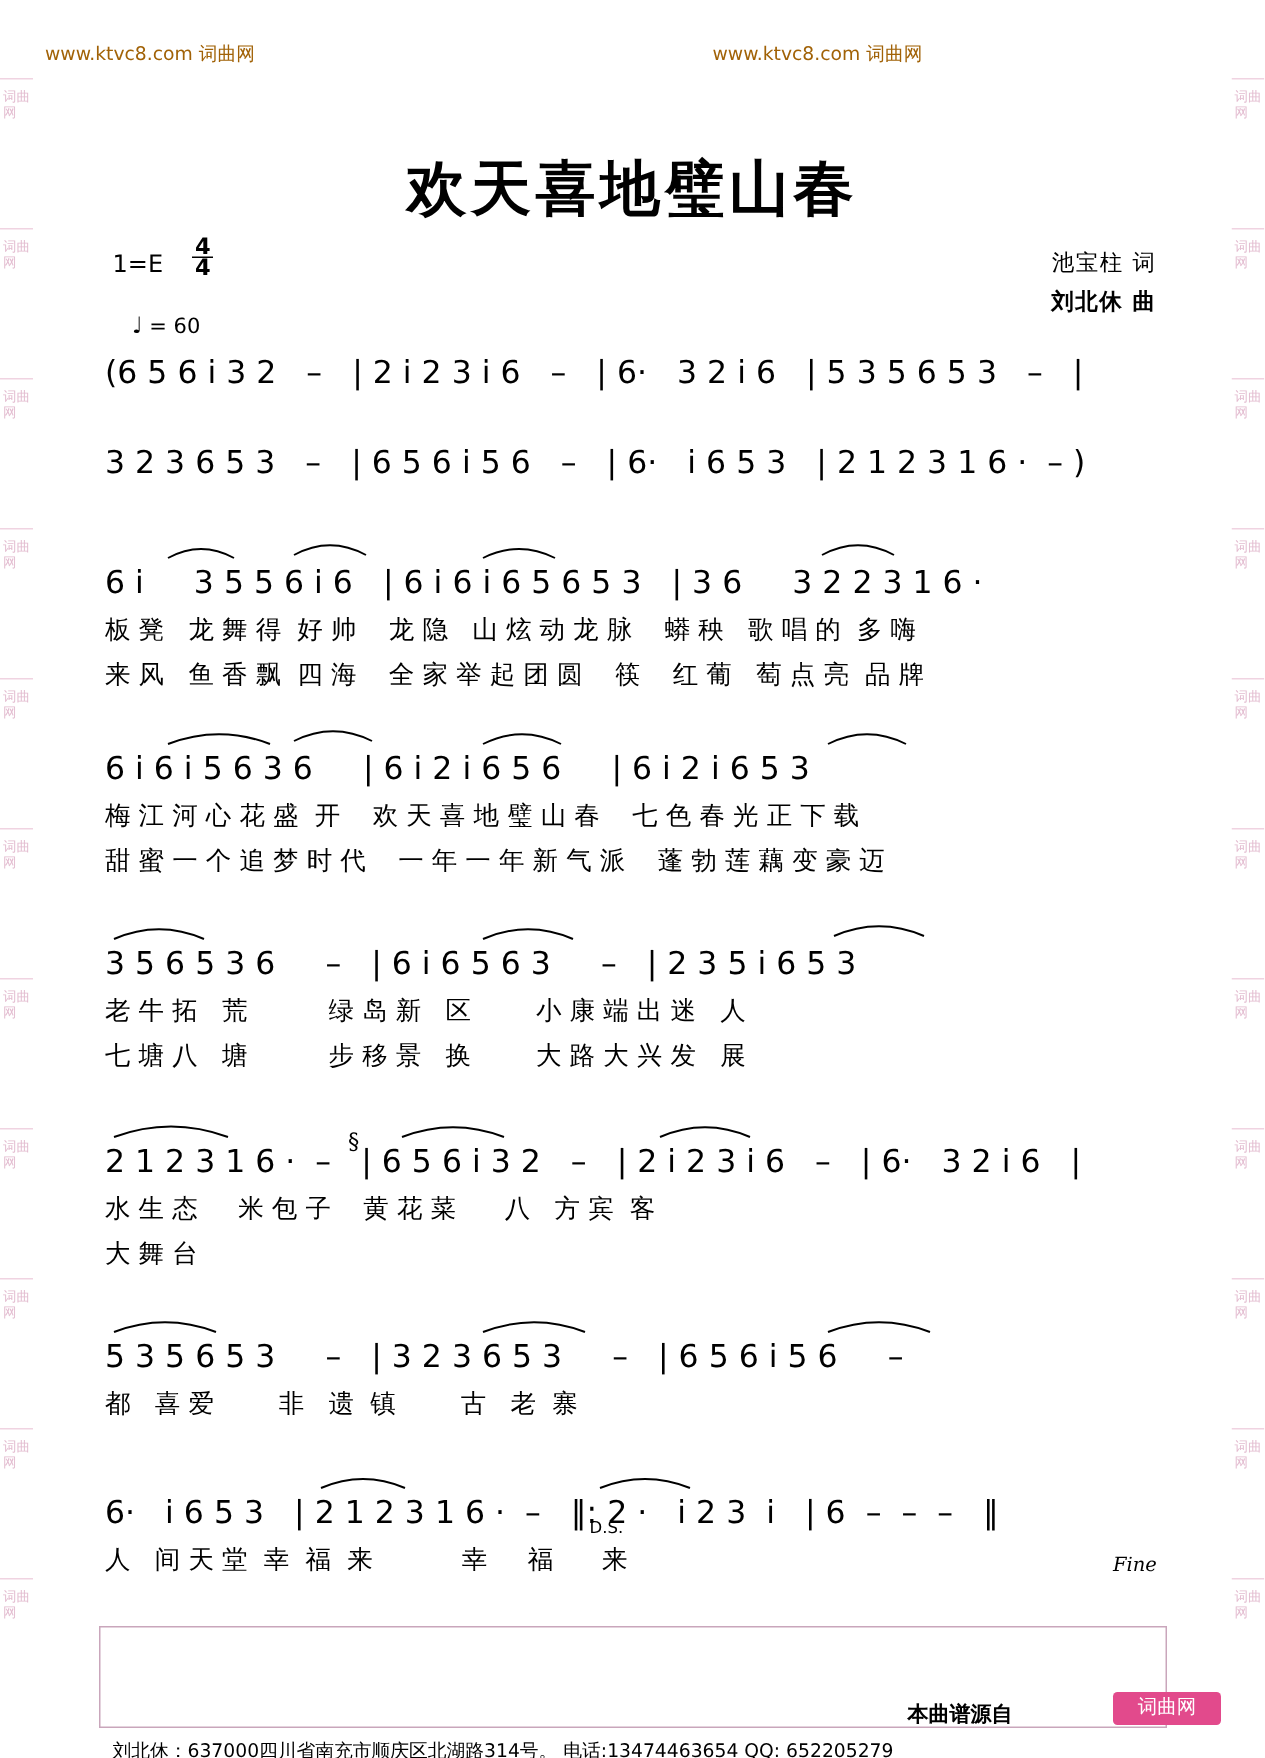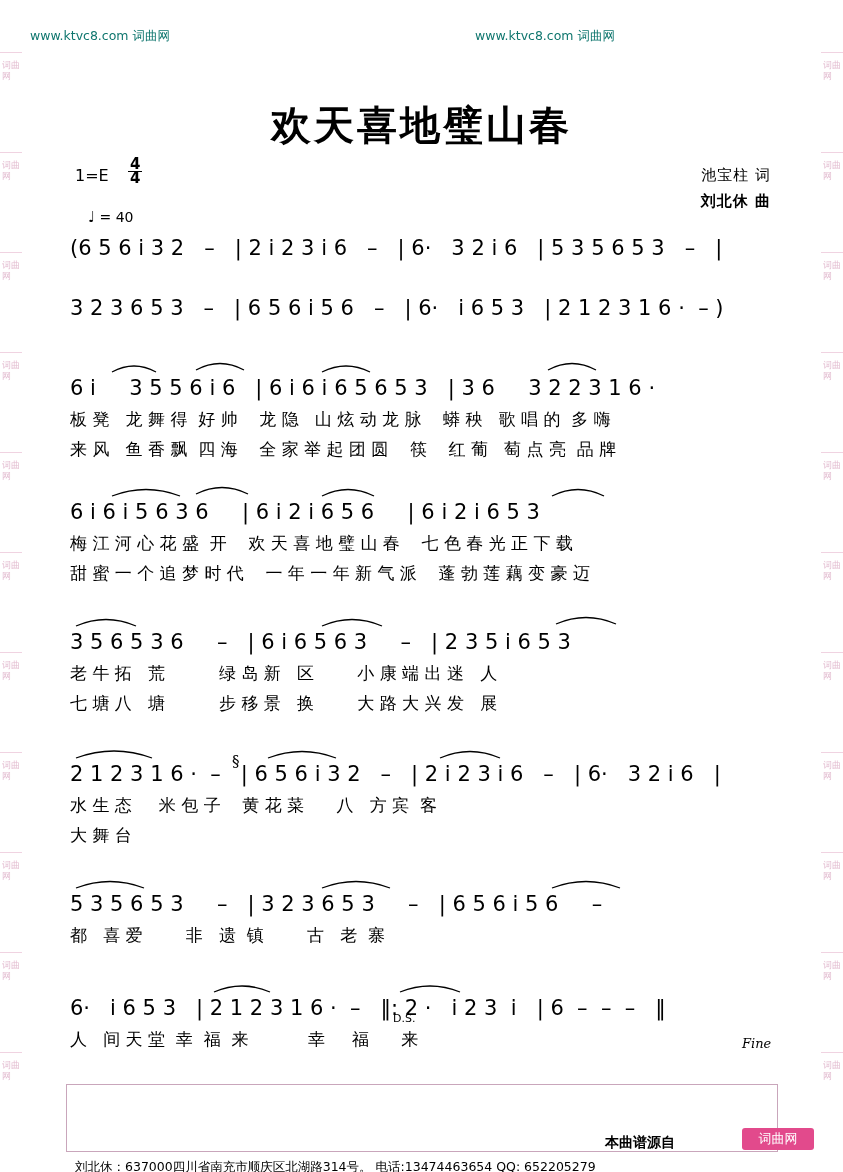--- a/index.html
+++ b/index.html
@@ -22,21 +22,21 @@
     position:absolute;left:2px;
     font-size:9px;color:#e3bcd0;line-height:11px;
     width:18px;word-break:break-all;letter-spacing:0;
     font-family:"DejaVu Sans", sans-serif;
   }
   .rail .bar{
     position:absolute;left:0;width:22px;height:1px;background:#f0d3e1;
   }
   
   .top-url{
-    position:absolute;top:28px;font-size:12.5px;color:#0f766e;
+    position:absolute;top:28px;font-size:12.5px;color:#a16207;
     font-family:"DejaVu Sans", sans-serif;white-space:nowrap;
   }
   .top-url.l{left:30px;}
   .top-url.r{left:475px;}
   
   .title{
     position:absolute;top:98px;left:0;width:843px;text-align:center;
     font-size:40px;font-weight:bold;color:#000;letter-spacing:3px;
     font-family:"DejaVu Sans", sans-serif;
   }
@@ -173,21 +173,21 @@
 <div class="credit c1">池宝柱 词</div>
 <div class="credit c2">刘北休 曲</div>
 
 <div class="keysig">1=E</div>
 <div class="meter">
   <span class="num">4</span>
   <span class="den">4</span>
 </div>
 <div class="tempo">
   <span class="note">♩</span>
-  <span>= 40</span>
+  <span>= 60</span>
 </div>
 
 <div class="line notes" style="top:236px;left:70px;">(6 5 6 i 3 2   –   | 2 i 2 3 i 6   –   | 6·   3 2 i 6   | 5 3 5 6 5 3   –   |</div>
 <div class="line notes" style="top:296px;left:70px;">3 2 3 6 5 3   –   | 6 5 6 i 5 6   –   | 6·   i 6 5 3   | 2 1 2 3 1 6 ·  – )</div>
 
 <div class="line notes" style="top:376px;left:70px;">6 i     3 5 5 6 i 6   | 6 i 6 i 6 5 6 5 3   | 3 6     3 2 2 3 1 6 ·</div>
 <div class="line lyric" style="top:408px;left:70px;">板 凳   龙 舞 得  好 帅    龙 隐   山 炫 动 龙 脉    蟒 秧   歌 唱 的  多 嗨</div>
 <div class="line lyric" style="top:438px;left:70px;">来 风   鱼 香 飘  四 海    全 家 举 起 团 圆    筷    红 葡   萄 点 亮  品 牌</div>
 
 <div class="line notes" style="top:500px;left:70px;">6 i 6 i 5 6 3 6     | 6 i 2 i 6 5 6     | 6 i 2 i 6 5 3</div>

